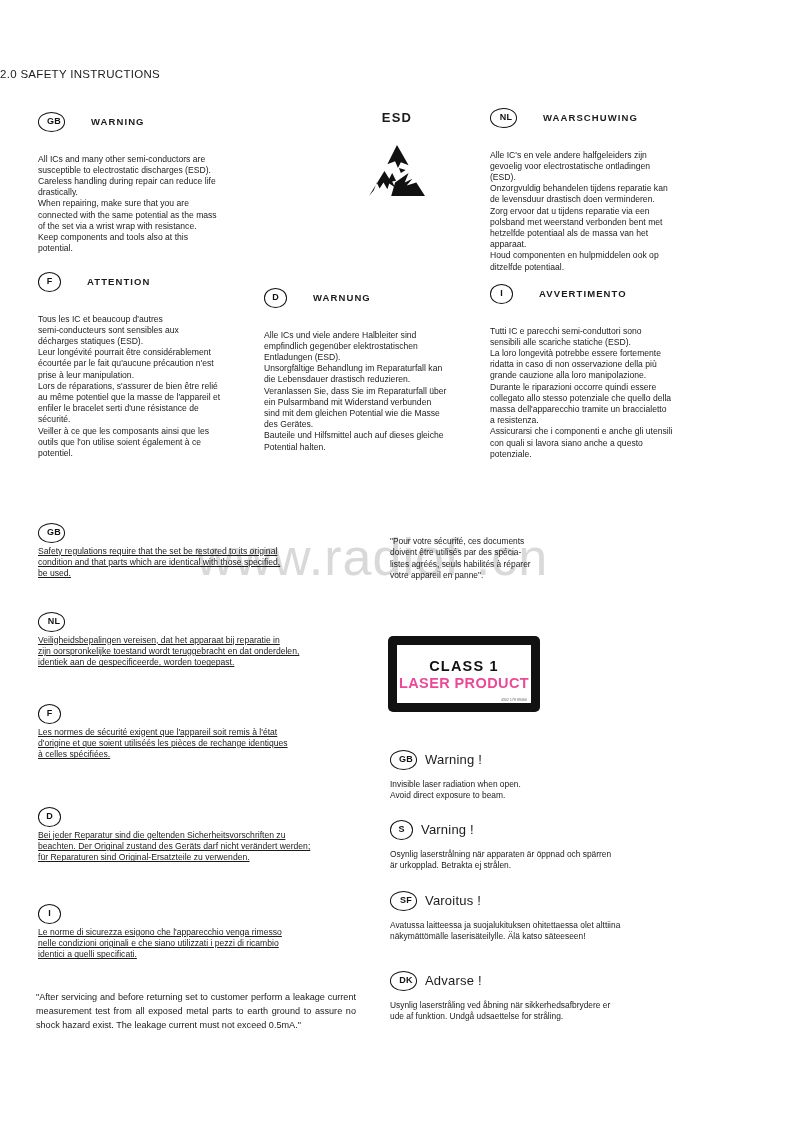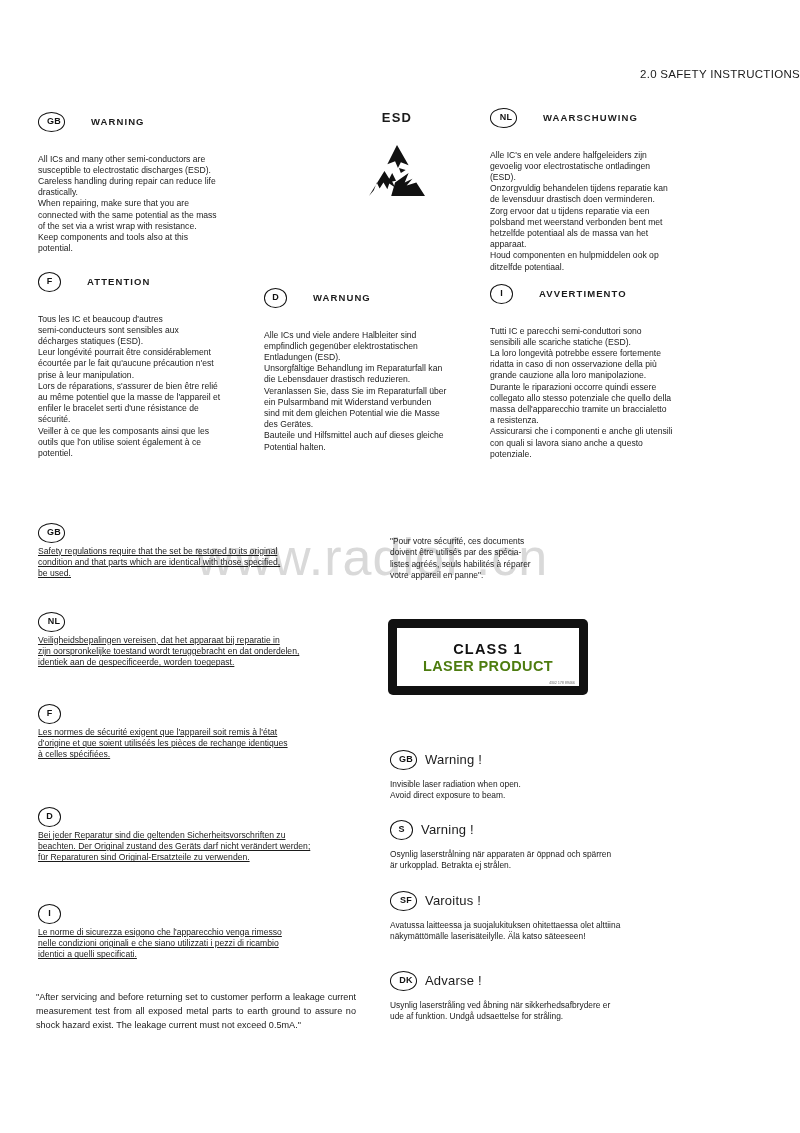--- a/index.html
+++ b/index.html
@@ -33,21 +33,21 @@
   }
 
   .page { position: absolute; inset: 0; z-index: 1; }
 
   
   .page-title {
     position: absolute;
     top: 68px;
     left: 0;
     width: 800px;
-    text-align: right;
+    text-align: left;
     font-size: 11.5px;
     letter-spacing: 0.3px;
   }
 
   
   .cc {
     display: inline-block;
     border: 1.3px solid #111;
     border-radius: 50%;
     font-size: 9px;
@@ -127,22 +127,22 @@
     width: 185px;
     font-size: 8.4px;
     line-height: 11.4px;
     white-space: pre-line;
   }
 
   
   .laser-label {
     position: absolute;
     left: 388px;
-    top: 619px;
-    width: 200px;
+    top: 636px;
+    width: 152px;
     height: 76px;
     background: #111111;
     border-radius: 5px;
     padding: 9px;
   }
   .laser-inner {
     width: 100%;
     height: 100%;
     background: #ffffff;
     position: relative;
@@ -156,21 +156,21 @@
     font-size: 14.5px;
     font-weight: bold;
     letter-spacing: 1.2px;
     color: #111;
     line-height: 17px;
   }
   .laser-line2 {
     font-size: 14.5px;
     font-weight: bold;
     letter-spacing: 0.4px;
-    color: #4d7c0f;
+    color: #ec4899;
     line-height: 17px;
   }
   .laser-micro {
     position: absolute;
     right: 4px;
     bottom: 1px;
     font-size: 3.2px;
     letter-spacing: 0.2px;
     color: #555;
     transform: scaleY(0.9);

